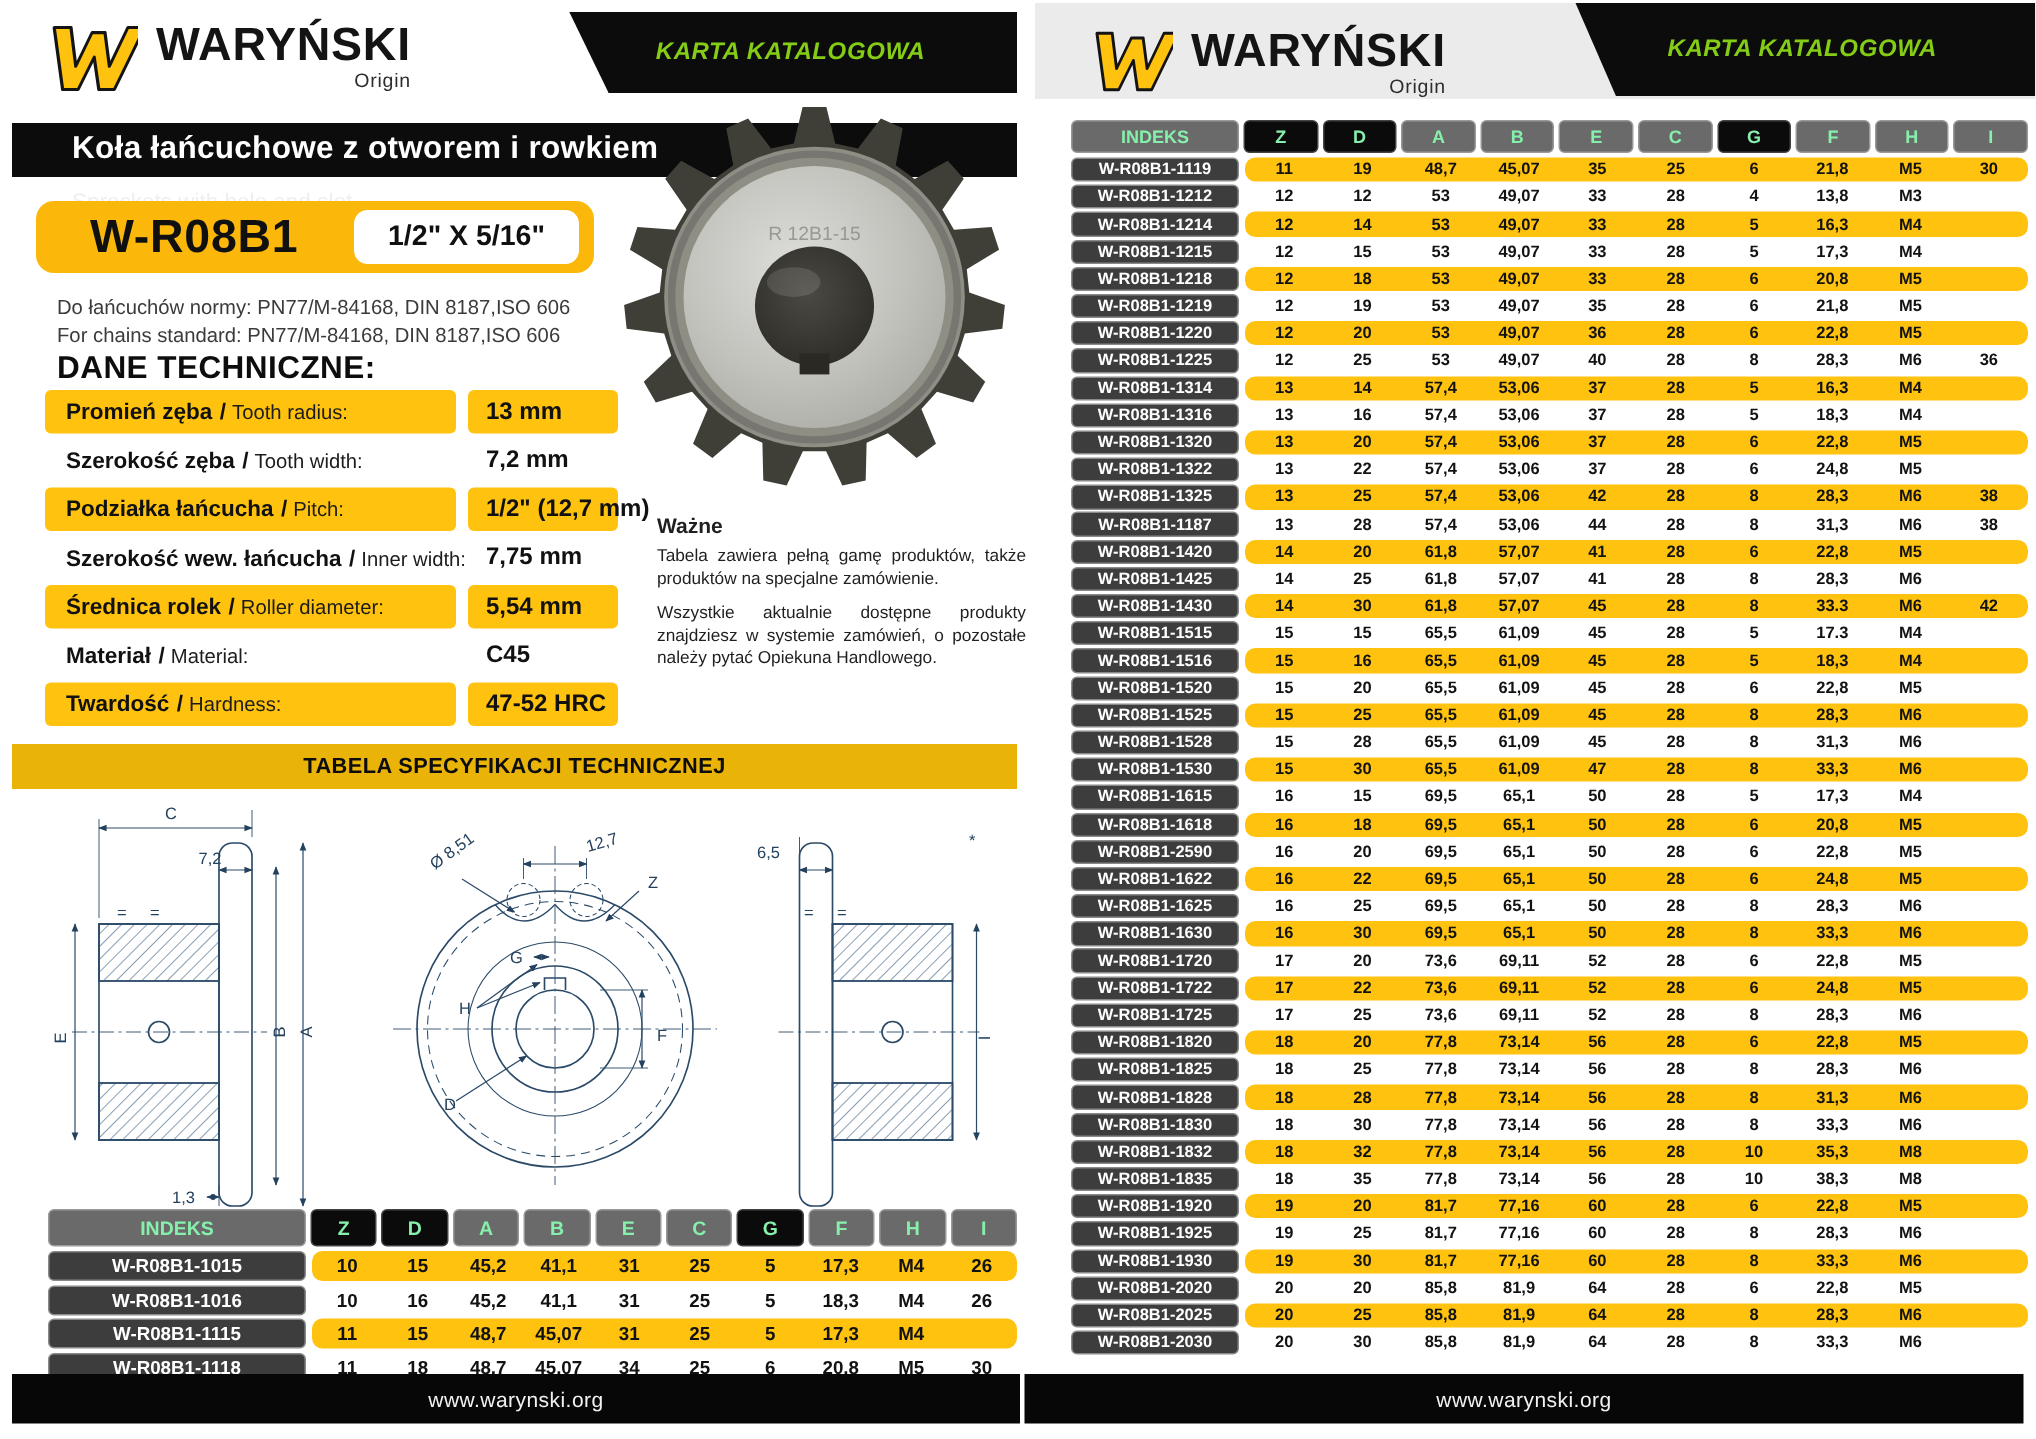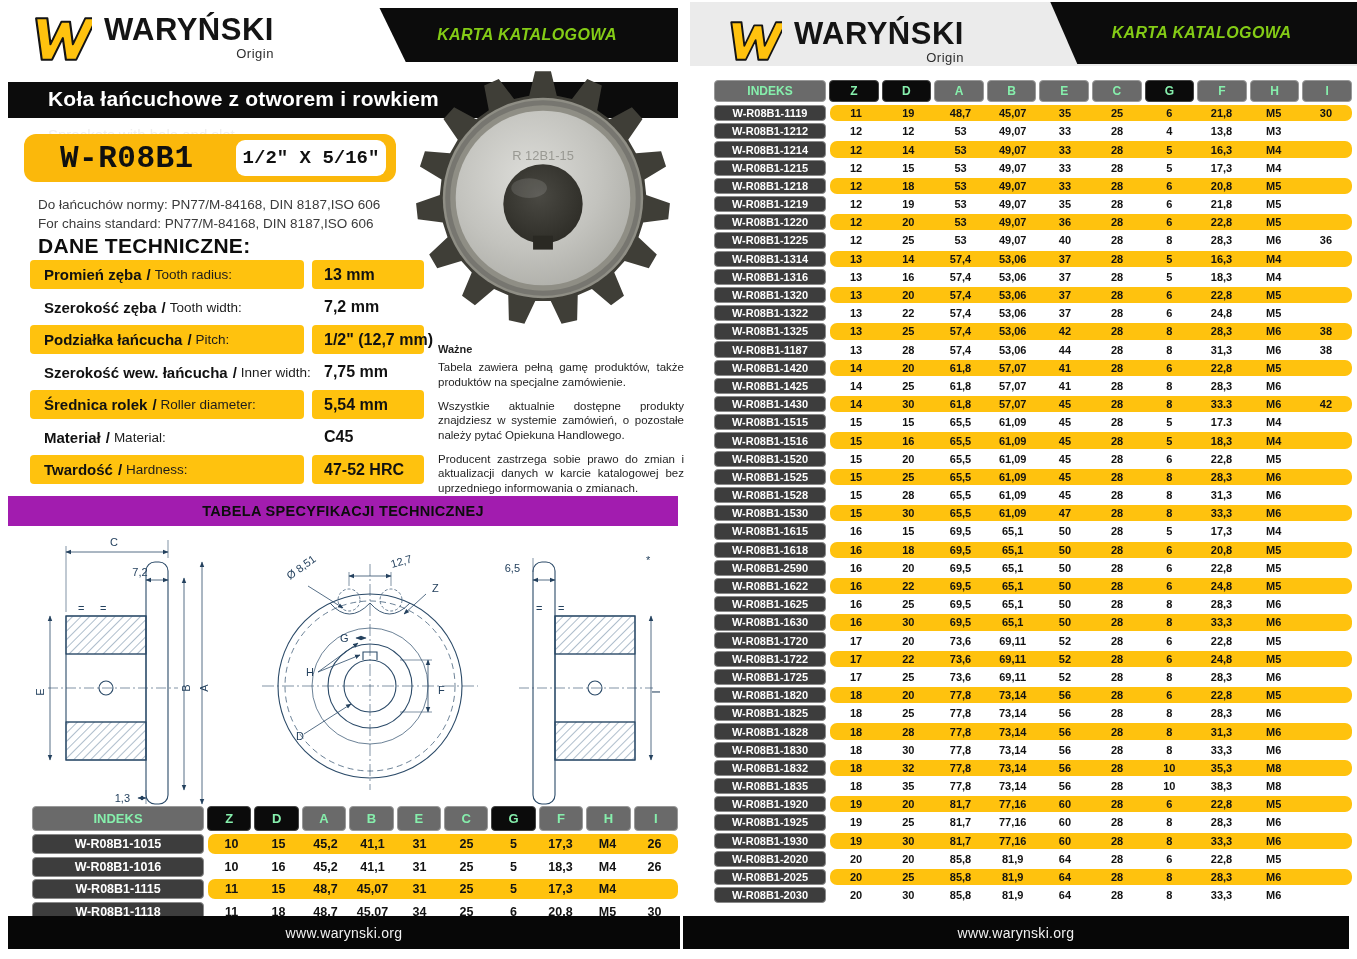--- a/index.html
+++ b/index.html
@@ -23,47 +23,47 @@
   #rightBanner{left:330px;top:2px;width:337px;height:62px;}
   #rband{position:absolute;left:0;top:2px;width:667px;height:64px;background:#ebebeb;}
 
   
   .title-bar{position:absolute;left:0;top:74px;width:670px;height:36px;background:#0c0c0c;
              color:#fff;padding:5px 0 0 40px;box-sizing:border-box;}
   .title{font-size:21px;font-weight:700;letter-spacing:.2px;}
   .subtitle{font-size:15px;font-weight:300;color:#efefef;margin-top:15px;}
 
   .model-banner{position:absolute;left:16px;top:126px;width:372px;height:48px;background:#FBB80B;
-                border-radius:12px;display:flex;align-items:center;font-family:Liberation Mono, monospace;}
+                border-radius:12px;display:flex;align-items:center;}
   .model{font-size:31px;font-weight:800;margin-left:36px;letter-spacing:.5px;color:#101010;}
   .size-pill{position:absolute;right:10px;top:6px;width:150px;height:36px;background:#fff;
              border-radius:9px;display:flex;align-items:center;justify-content:center;
              font-weight:800;font-size:19px;color:#101010;}
 
   .standards{position:absolute;left:30px;top:188px;font-size:13.5px;color:#3b3b3b;line-height:1.4;}
   .tech-heading{position:absolute;left:30px;top:226px;font-size:21px;font-weight:800;letter-spacing:.3px;color:#0d0d0d;}
 
   
   #techTable{position:absolute;left:22px;top:252px;width:398px;}
   .trow2{display:flex;height:29px;margin-bottom:3.5px;}
   .tlabel{width:274px;display:flex;align-items:center;padding-left:14px;box-sizing:border-box;
           border-radius:4px;font-size:15px;font-weight:700;white-space:nowrap;}
   .tlabel .sep{font-weight:700;margin:0 4px 0 5px;}
   .tlabel .en{font-weight:400;font-size:13.5px;color:#1c1c1c;}
-  .tval{width:112px;margin-left:8px;display:flex;align-items:center;padding-left:12px;
+  .tval{width:100px;margin-left:8px;display:flex;align-items:center;padding-left:12px;
         font-weight:800;font-size:16px;border-radius:4px;box-sizing:border-box;white-space:nowrap;}
   .trow2.y .tlabel,.trow2.y .tval{background:#FFC20E;}
 
   
   #notice{position:absolute;left:430px;top:334px;width:246px;font-size:11.5px;color:#1f1f1f;
           text-align:justify;line-height:1.28;}
-  #notice .nh{font-weight:800;font-size:11px;margin-bottom:4px;}
+  #notice .nh{font-weight:800;font-size:14px;margin-bottom:4px;}
   #notice p{margin:0 0 9px 0;}
 
-  .spec-bar{position:absolute;left:0;top:488px;width:670px;height:30px;background:#a21caf;
+  .spec-bar{position:absolute;left:0;top:488px;width:670px;height:30px;background:#eab308;
             display:flex;align-items:center;justify-content:center;font-weight:800;font-size:14.5px;
             letter-spacing:.3px;color:#0d0d0d;}
 
   #diagram{position:absolute;left:0;top:520px;width:670px;height:278px;}
   #diagram text{font-family:"Liberation Sans",sans-serif;font-size:11px;fill:#24415e;}
 
   
   .ctable{position:absolute;}
   #leftTable{left:24px;top:798px;width:646px;}
   #rightTable{left:24px;top:80px;width:638px;}
@@ -194,21 +194,20 @@
         </div>
         <div class="tval">47-52 HRC</div>
       </div>
     </div>
 
   <div id="notice">
     <div class="nh">Ważne</div>
     <div id="noticeParas">
         <p>Tabela zawiera pełną gamę produktów, także produktów na specjalne zamówienie.</p>
         <p>Wszystkie aktualnie dostępne produkty znajdziesz w systemie zamówień, o pozostałe należy pytać Opiekuna Handlowego.</p>
-        <p>Producent zastrzega sobie prawo do zmian i aktualizacji danych w karcie katalogowej bez uprzedniego informowania o zmianach.</p>
       </div>
   </div>
 
   <div class="spec-bar">TABELA SPECYFIKACJI TECHNICZNEJ</div>
 
   <svg id="diagram" viewBox="0 0 670 278">
     <defs>
       <pattern id="hatch" width="6" height="6" patternUnits="userSpaceOnUse" patternTransform="rotate(45)">
         <line x1="0" y1="0" x2="0" y2="6" stroke="#5f7d99" stroke-width="1"></line>
       </pattern>

